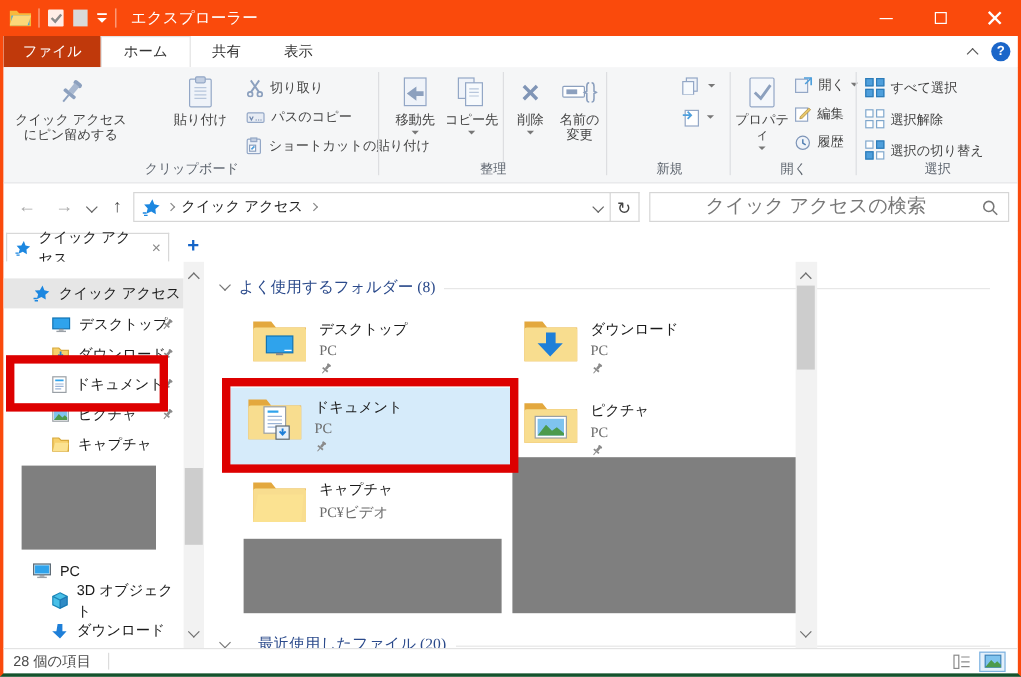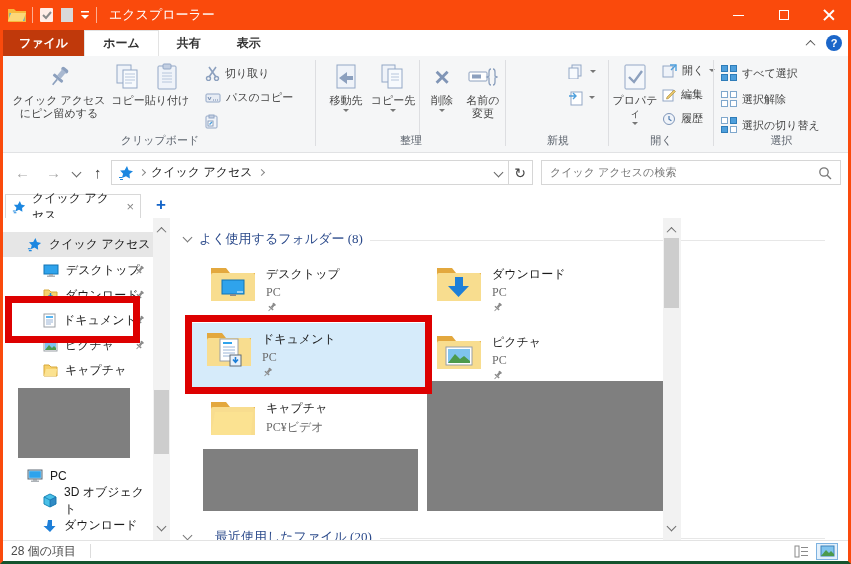--- a/index.html
+++ b/index.html
@@ -16,21 +16,21 @@
   .win-controls { position:absolute; right:0; top:0; height:30px; display:flex; }
   .win-btn { width:45px; height:30px; display:flex; align-items:center; justify-content:center; }
   .glyph-min { width:11px; height:1px; background:#fff; }
   .glyph-max { width:10px; height:10px; border:1px solid #fff; }
   .glyph-close { position:relative; width:12px; height:12px; }
   .glyph-close::before,.glyph-close::after { content:""; position:absolute; left:5px; top:-1px; width:1.5px; height:14px; background:#fff; }
   .glyph-close::before { transform:rotate(45deg); } .glyph-close::after { transform:rotate(-45deg); }
 
   
   .menurow { position:absolute; left:0; top:30px; width:845px; height:26px; background:#fff; display:flex; align-items:stretch; }
-  .menu-tab { padding:0 18px; display:flex; align-items:center; font-size:12px; color:#333;font-weight:bold; }
+  .menu-tab { padding:0 18px; display:flex; align-items:center; font-size:12px; color:#333; }
   .menu-tab.file { background:#C0390B; color:#fff; padding:0 16px; }
   .menu-tab.active { background:#fff; border:1px solid #e3e3e3; border-bottom:none; }
   .menu-right { position:absolute; right:6px; top:0; height:26px; display:flex; align-items:center; gap:12px; }
   .chev { width:7px; height:7px; border-right:1.5px solid #555; border-bottom:1.5px solid #555; display:inline-block; }
   .chev.up { transform:rotate(-135deg) translate(-1px,-1px); }
   .chev.down { transform:rotate(45deg); }
   .help-btn { width:16px; height:16px; border-radius:50%; background:#1B66C9; color:#fff; font-size:11px; font-weight:bold; display:flex; align-items:center; justify-content:center; }
 
   
   .ribbon { position:absolute; left:0; top:56px; width:845px; height:97px; background:#F5F6F7; border-bottom:1px solid #E1E2E4; }
@@ -47,21 +47,21 @@
   .sq.f { background:#4E9FDC; border-color:#2E7CB8; }
 
   
   .navrow { position:absolute; left:0; top:153px; width:845px; height:39px; background:#fff; display:flex; align-items:center; }
   .nav-arrow { font-size:15px; color:#A9A9A9; margin-left:12px; }
   .nav-arrow.en { color:#444; }
   .addressbar { position:absolute; left:108px; top:7px; width:398px; height:25px; border:1px solid #D6D6D6; background:#fff; display:flex; align-items:center; padding:0 6px; gap:6px; }
   .addr-chev { margin-left:auto; }
   .refreshbox { position:absolute; left:505px; top:7px; width:25px; height:25px; border:1px solid #D6D6D6; border-left:none; display:flex; align-items:center; justify-content:center; color:#444; font-size:14px; }
   .searchbox { position:absolute; left:538px; top:7px; width:300px; height:25px; border:1px solid #D6D6D6; display:flex; align-items:center; padding:0 8px; color:#777; }
-  .searchbox .ph { flex:1; font-size:11px; }
+  .searchbox .ph { flex:1; font-size:16px;margin-left:38px; }
 
   
   .tabrow { position:absolute; left:0; top:192px; width:845px; height:26px; background:#fff; }
   .ex-tab { position:absolute; left:2px; top:2px; width:136px; height:24px; border:1px solid #D8D8D8; border-bottom:none; background:#fff; display:flex; align-items:center; gap:6px; padding:0 6px; }
   .ex-tab .label { font-size:12px; color:#222; }
   .tab-close { margin-left:auto; color:#888; font-size:13px; }
   .newtab { position:absolute; left:148px; top:2px; width:20px; height:22px; color:#1565C8; font-size:17px; font-weight:bold; display:flex; align-items:center; justify-content:center; }
 
   
   .content { position:absolute; left:0; top:218px; width:845px; height:322px; overflow:hidden; background:#fff; }
@@ -172,30 +172,20 @@
                 <rect x="9" y="2" width="8" height="4" rx="2" fill="#8CA0BE"></rect>
                 <rect x="10.5" y="5" width="5" height="8" fill="#A8B8D0"></rect>
                 <rect x="7" y="13" width="12" height="3" rx="1" fill="#8CA0BE"></rect>
                 <rect x="12.3" y="16" width="1.6" height="7" fill="#8CA0BE"></rect>
               </g>
             </svg>
         </span>
         <span>クイック アクセス</span>
         <span>にピン留めする</span>
       </div>
-      <div class="bigbtn" style="left:100px;width:42px;">
-        <span class="ic">
-          <svg width="26" height="28" viewBox="0 0 26 28">
-              <rect x="2" y="2" width="14" height="18" fill="#EFF3F9" stroke="#93A7C6"></rect>
-              <rect x="8" y="7" width="14" height="18" fill="#F7FAFD" stroke="#93A7C6"></rect>
-              <path d="M10 11 h10 M10 14 h10 M10 17 h10 M10 20 h7" stroke="#B7C6DC"></path>
-            </svg>
-        </span>
-        <span>コピー</span>
-      </div>
       <div class="bigbtn" style="left:136px;width:48px;text-align:center;">
         <span class="ic">
           <svg width="24" height="28" viewBox="0 0 24 28">
               <rect x="3" y="3" width="18" height="23" rx="1" fill="#EFF3F9" stroke="#93A7C6"></rect>
               <rect x="8" y="1" width="8" height="5" rx="1" fill="#C3CFE2" stroke="#93A7C6"></rect>
               <path d="M7 10 h10 M7 13 h10 M7 16 h10 M7 19 h10" stroke="#B7C6DC"></path>
             </svg>
         </span>
         <span>貼り付け</span>
       </div>
@@ -220,20 +210,21 @@
       </div>
       <div class="smallbtn" style="left:198px;top:56px;">
         <span>
           <svg width="14" height="15" viewBox="0 0 14 15">
               <rect x="1" y="2" width="11" height="12" rx="1" fill="#EFF3F9" stroke="#93A7C6"></rect>
               <rect x="4" y="1" width="5" height="3" fill="#C3CFE2" stroke="#93A7C6"></rect>
               <rect x="3" y="7" width="5" height="5" fill="#fff" stroke="#8CA0BE"></rect>
               <path d="M4.5 10.5 L7 8" stroke="#4E9FDC" stroke-width="1.4"></path>
             </svg>
         </span>
+        <span>ショートカットの貼り付け</span>
       </div>
       <div class="rgroup-label">クリップボード</div>
     </div>
     <div class="rsep" style="left:312px;"></div>
 
     <div class="rgroup" style="left:315px;width:186px;">
       <div class="bigbtn" style="left:6px;width:44px;">
         <span class="ic">
           <svg width="26" height="28" viewBox="0 0 26 28">
               <rect x="4" y="2" width="18" height="23" fill="#EFF3F9" stroke="#93A7C6"></rect>

